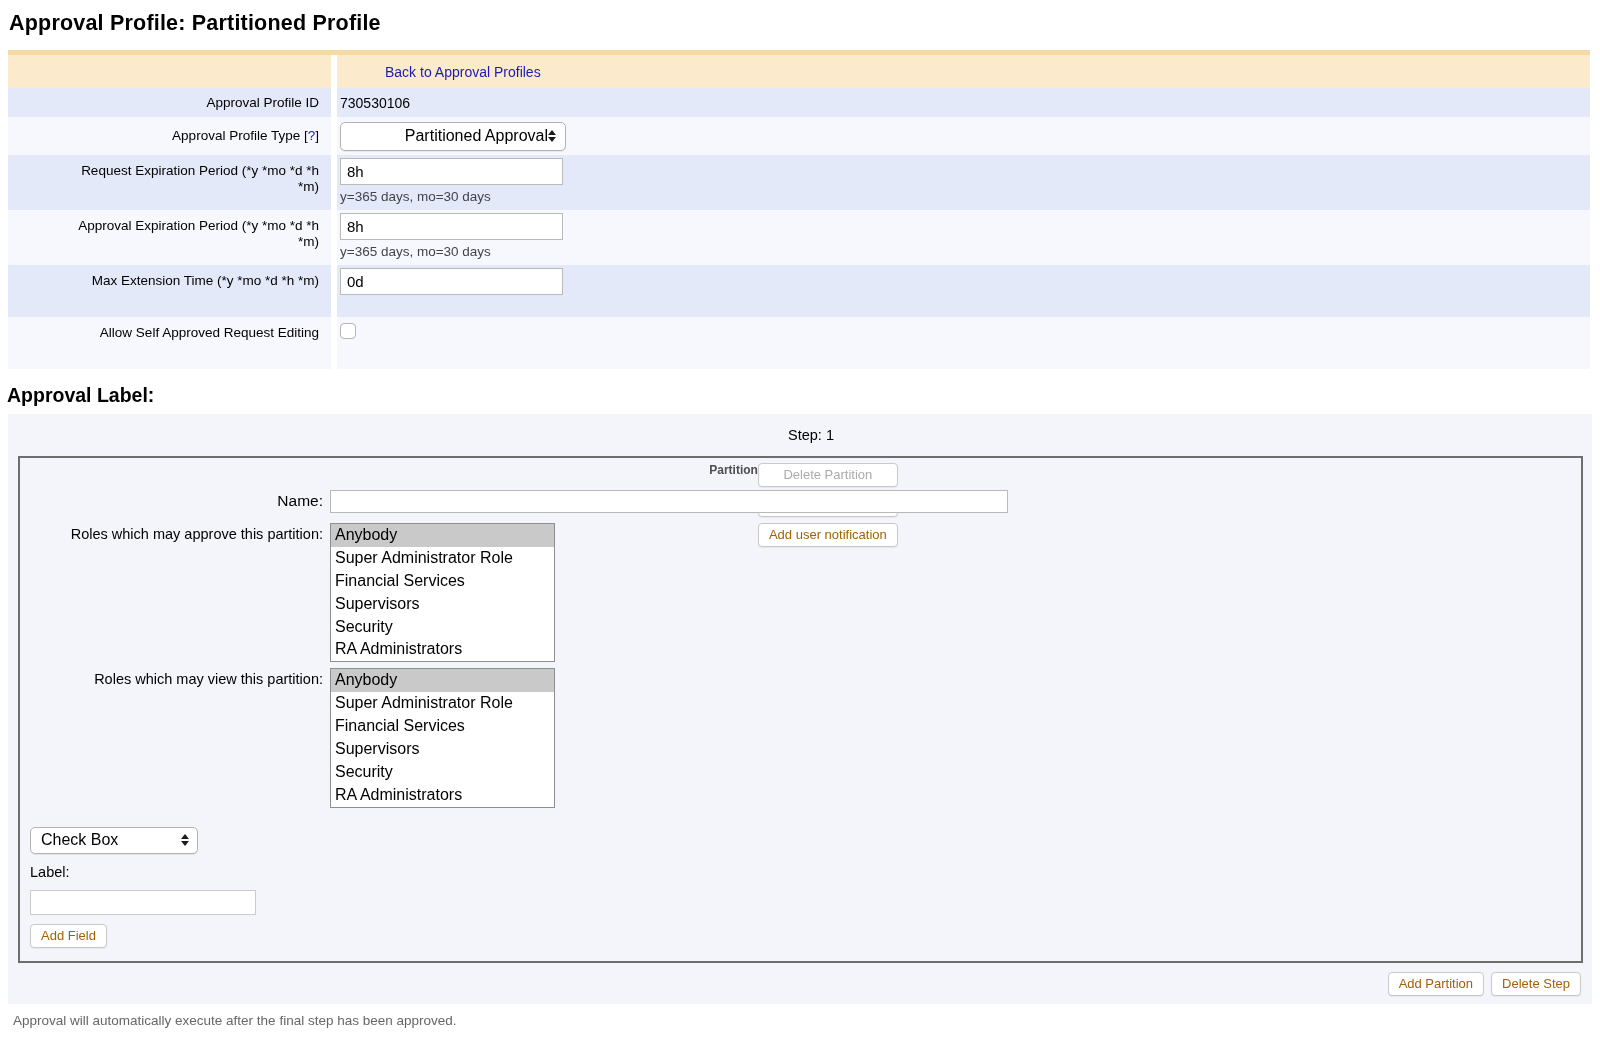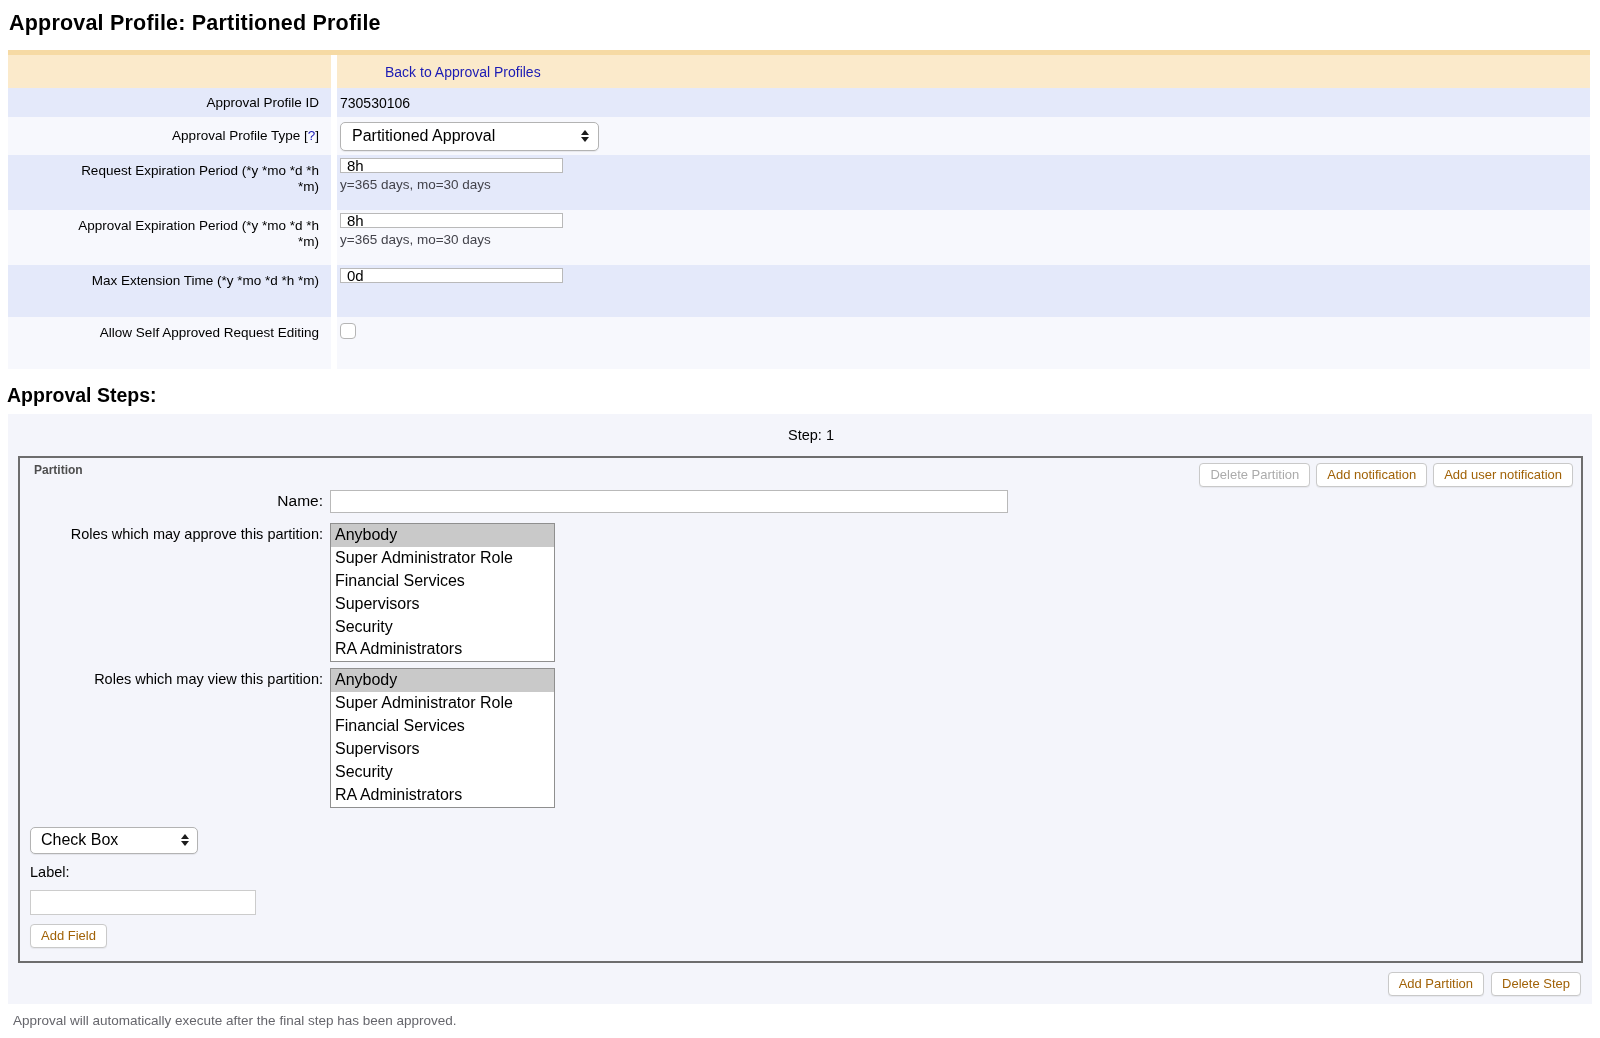--- a/index.html
+++ b/index.html
@@ -45,65 +45,65 @@
   }
   a.blue-link { font-size: 14px; }
   .valtext { font-size: 14px; }
   .help-text { font-size: 13.5px; color: #43434b; margin-top: 4px; line-height: 1.2; }
   
   .text-input {
     border: 1px solid #b9b9b9; background: #fff;
     font-family: inherit; font-size: 15px; color: #000;
     padding: 2px 6px; outline: none;
   }
-  .inp-period { width: 223px; height: 15px; }
+  .inp-period { width: 223px; height: 27px; }
   .checkbox {
     width: 16px; height: 16px; background: #fff;
     border: 1px solid #b5b5b5; border-radius: 4px;
     display: inline-block; margin-top: 3px; cursor: pointer;
   }
   
   .mac-select {
     display: inline-flex; align-items: center; justify-content: space-between;
     background: #fff; border: 1px solid #b3b3b3; border-radius: 5px;
     box-shadow: 0 1px 1px rgba(0,0,0,0.07);
     cursor: default; user-select: none;
   }
   .mac-select .sel-label { font-size: 16px; white-space: nowrap; }
   .sel-arrows { display: flex; flex-direction: column; align-items: center; gap: 2px; }
   .tri-up { width: 0; height: 0; border-left: 4px solid transparent; border-right: 4px solid transparent; border-bottom: 5px solid #1c1c1c; }
   .tri-down { width: 0; height: 0; border-left: 4px solid transparent; border-right: 4px solid transparent; border-top: 5px solid #1c1c1c; }
-  .sel-type { width: 259px; height: 29px; padding: 0 9px 0 11px; }
+  .sel-type { width: 226px; height: 29px; padding: 0 9px 0 11px; justify-content: flex-end; }
   .sel-fieldtype { width: 168px; height: 27px; padding: 0 8px 0 10px; }
   
   h2.steps-heading { font-size: 19.5px; font-weight: 700; margin: 15px 0 7px 7px; }
   .step-container {
     background: var(--step-bg, #F4F5FB);
     margin: 0 8px; padding: 13px 9px 4px 10px;
   }
   .step-label { font-size: 14.5px; margin: 0 0 13px 21px; text-align: center; }
   .partition-box {
     border: 2px solid #6d6d6d;
     padding-bottom: 13px;
     position: relative;
   }
   .partition-head {
-    display: flex; justify-content: space-between; align-items: flex-start;
+    display: flex; justify-content: center; align-items: flex-start;
     padding: 5px 8px 0 14px; height: 28px;
   }
   .partition-legend { font-size: 12px; font-weight: 700; color: #4e4e4e; }
   .btn {
     display: inline-block;
     background: #fff; border: 1px solid #c9c9c9; border-radius: 4px;
     box-shadow: 0 1px 1px rgba(0,0,0,0.06);
     font-family: inherit; font-size: 13px; color: #a16207;
     padding: 3px 10px 4px; white-space: nowrap; cursor: pointer;
   }
   .btn.disabled { color: #ababab; }
-  .head-buttons { display: flex; gap: 6px; }
+  .head-buttons { display: flex; gap: 6px; flex-direction: column; }
   .frow {
     display: grid; grid-template-columns: 303px 1fr; column-gap: 7px;
     margin-bottom: 6px;
   }
   .frow .flbl { text-align: right; align-self: start; }
   .name-row { margin: 4px 0 10px 0; }
   .name-row .flbl { font-size: 15.5px; padding-top: 2px; }
   .roles-row .flbl { font-size: 14.5px; padding-top: 3px; }
   .inp-name { width: 678px; height: 23px; font-size: 14px; }
   .role-list {
@@ -190,21 +190,21 @@
     <div class="lblcell">
         <span>Allow Self Approved Request Editing</span>
       </div>
     <div class="valcell">
       <span class="checkbox"></span>
     </div>
   </div>
 
 </div>
 
-<h2 class="steps-heading">Approval Steps:</h2>
+<h2 class="steps-heading">Approval Label:</h2>
 
 <div class="step-container">
   <div class="step-label">Step: 1</div>
 
   <div class="partition-box">
     <div class="partition-head">
       <span class="partition-legend">Partition</span>
       <span class="head-buttons">
         <button class="btn disabled">Delete Partition</button>
         <button class="btn">Add notification</button>

